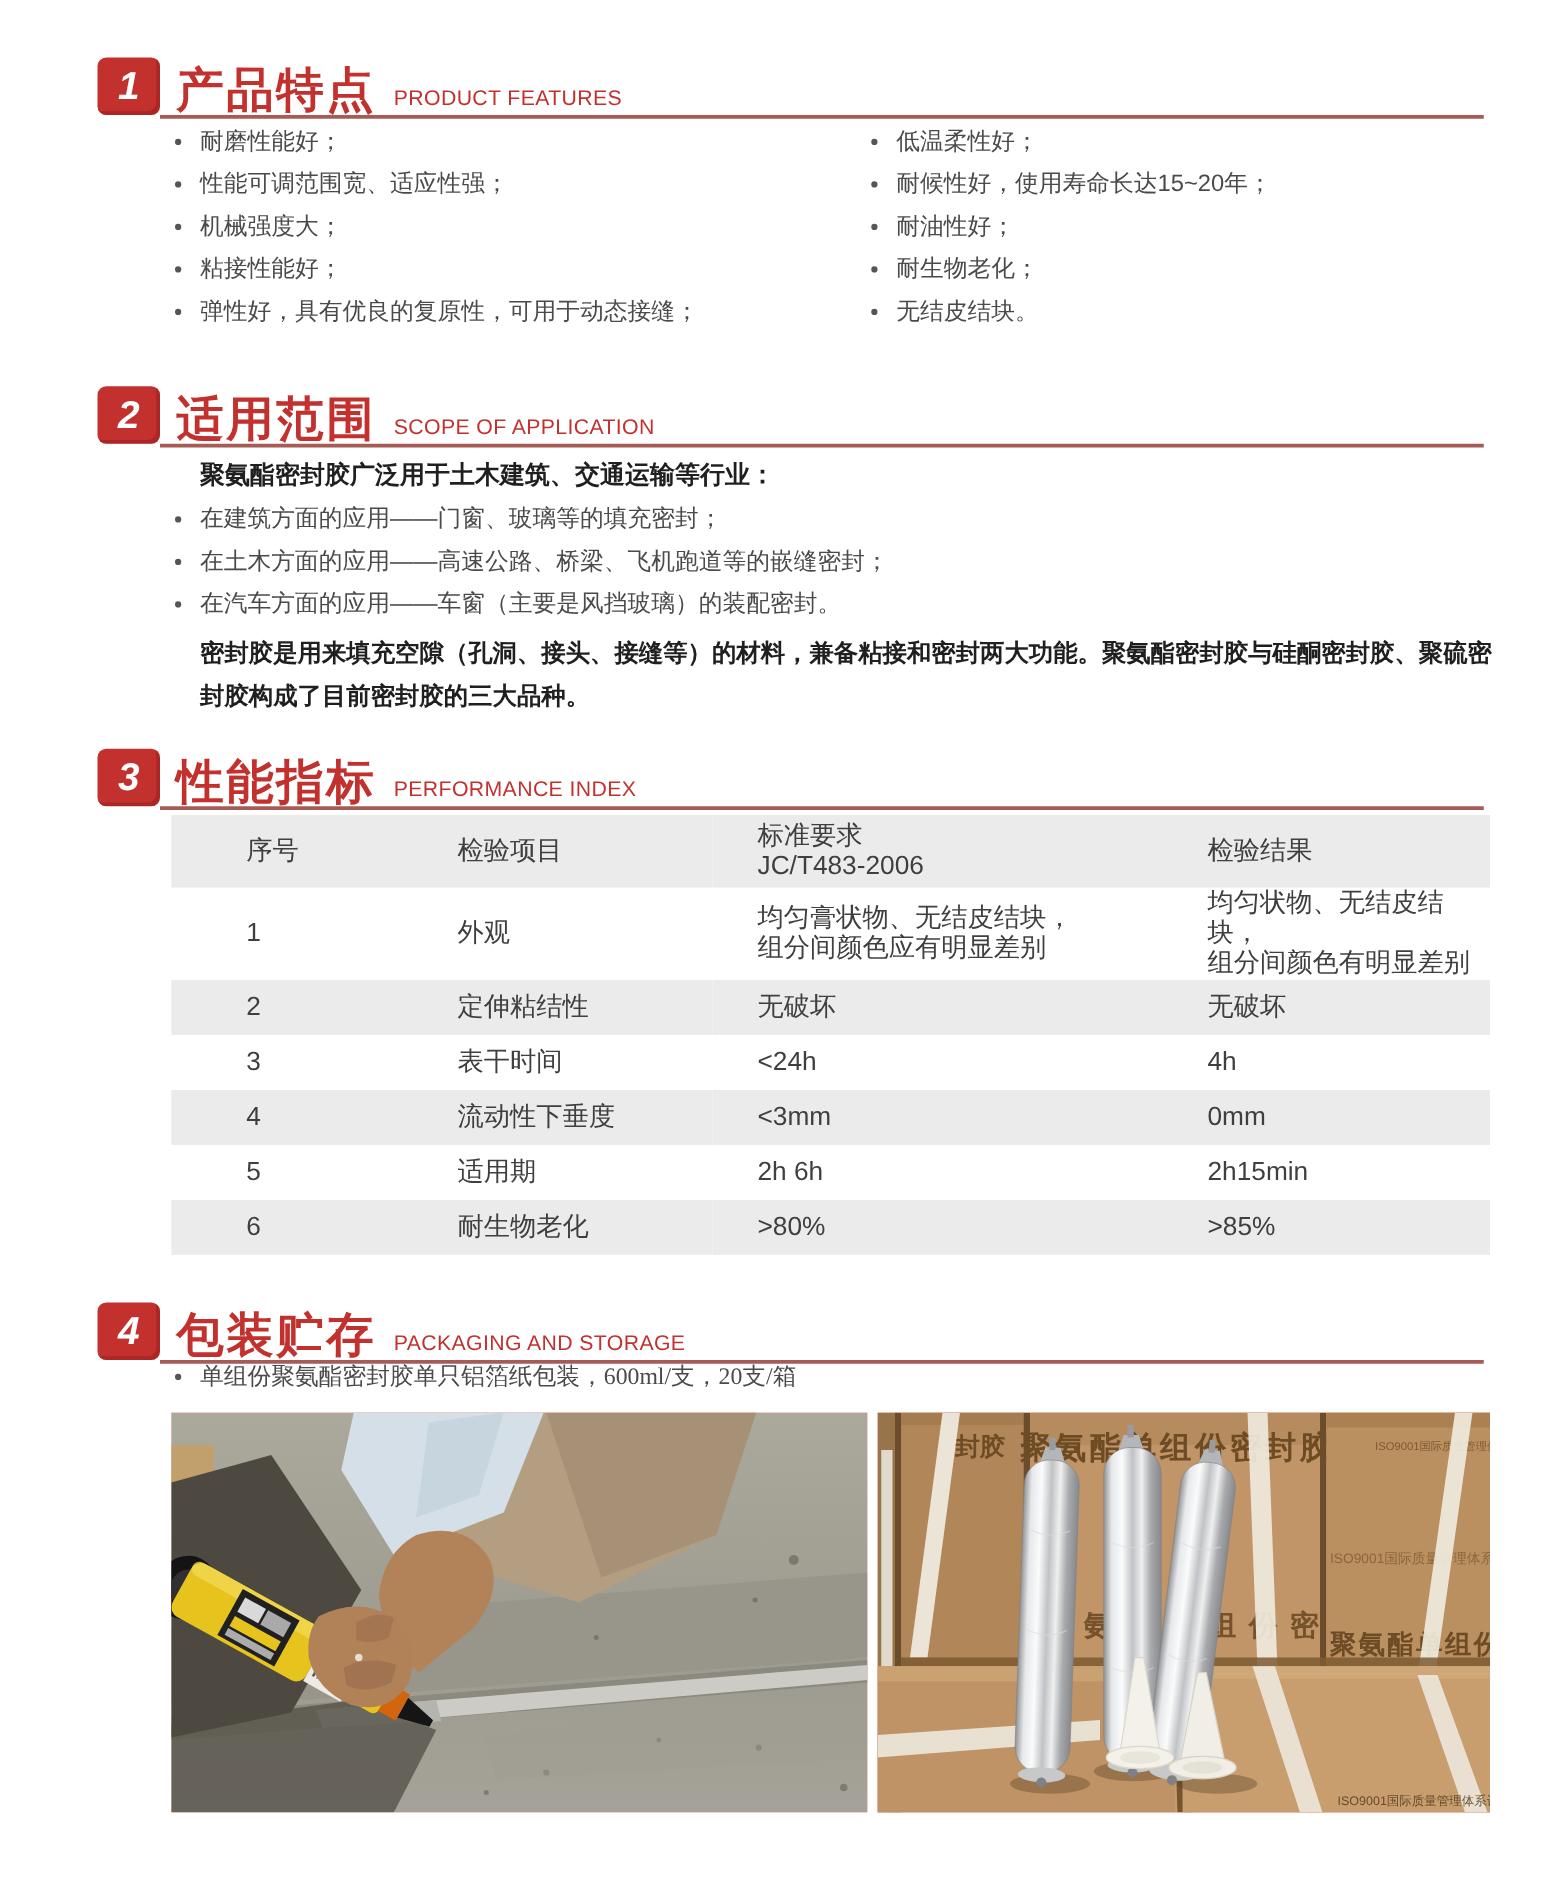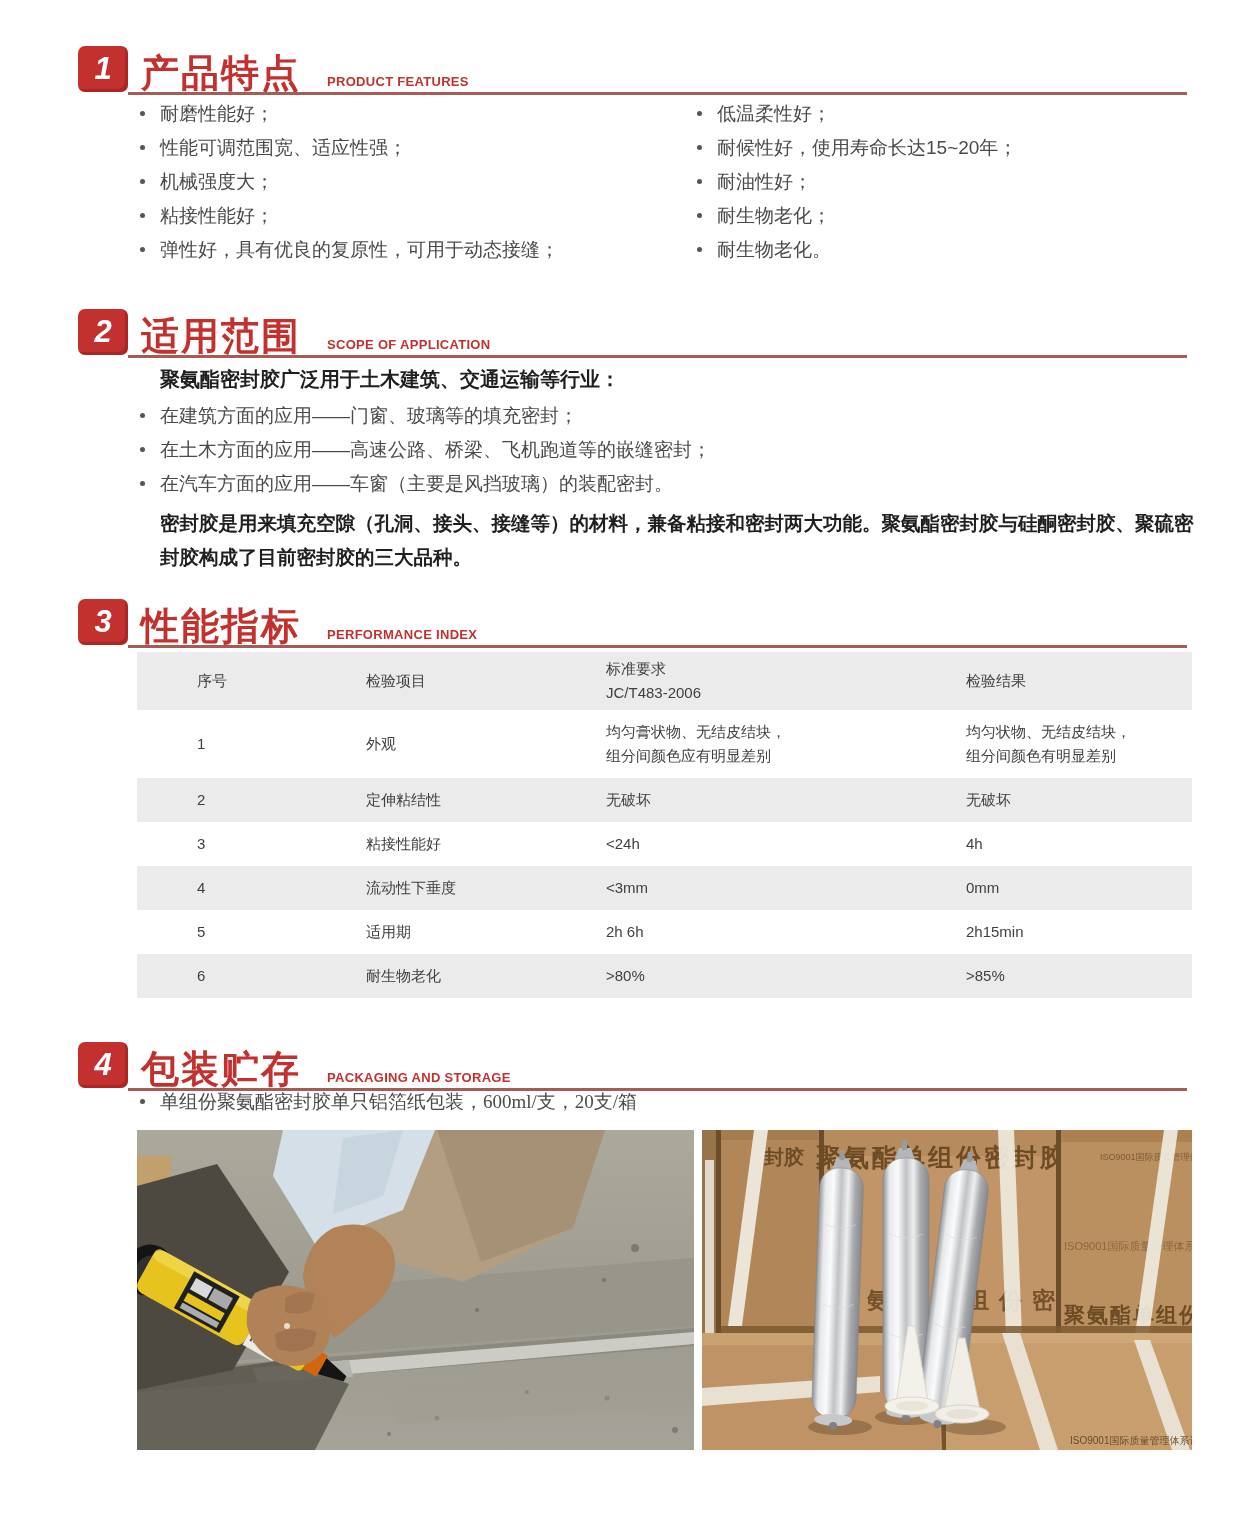--- a/index.html
+++ b/index.html
@@ -15,39 +15,39 @@
   .page{position:relative;width:1250px;height:1513px;background:#fff;overflow:hidden;}
 
   
   .sec-header{position:absolute;left:78px;width:1109px;height:52px;display:flex;align-items:flex-end;}
   .sec-header::after{content:"";position:absolute;left:50px;right:0;bottom:-3px;height:3px;background:var(--line);}
   .badge{width:50px;height:46px;margin-right:13px;background:var(--accent);border-radius:7px;
          color:#fff;font-size:31px;font-weight:bold;font-style:italic;
          display:flex;align-items:center;justify-content:center;
          box-shadow:inset -3px -3px 0 rgba(110,10,10,.28);flex:0 0 auto;}
   .htitle{font-size:38px;line-height:1.0;font-weight:900;color:var(--accent);letter-spacing:2px;}
-  .hsub{margin-left:26px;padding-bottom:3px;font-size:13px;font-weight:bold;color:var(--accent);letter-spacing:.3px;}
+  .hsub{margin-left:14px;padding-bottom:3px;font-size:17px;font-weight:normal;color:var(--accent);letter-spacing:.3px;}
 
   
   ul{list-style:none;margin:0;padding:0;}
   .bullets li{position:relative;padding-left:26px;line-height:23px;margin-bottom:11px;
               font-size:19px;color:var(--ink);}
   .bullets li::before{content:"";position:absolute;left:6px;top:9px;width:5px;height:5px;border-radius:50%;background:#555;}
   .feat{position:absolute;top:102px;}
   .feat-left{left:134px;width:552px;}
   .feat-right{left:691px;width:545px;}
 
   
   .scope{position:absolute;left:134px;top:366px;width:1066px;}
   .scope .lead{margin:0 0 11px 26px;font-size:20px;font-weight:bold;color:var(--ink-bold);}
   .scope .note{margin:7px 0 0 26px;width:1038px;font-size:19.5px;font-weight:bold;color:var(--ink-bold);line-height:34px;}
 
   
   .perf-table{position:absolute;left:137px;top:652px;width:1055px;border-collapse:collapse;
-              table-layout:fixed;font-size:15px;color:#3f3f3f;}
+              table-layout:fixed;font-size:21px;color:#3f3f3f;}
   .perf-table th{font-weight:normal;text-align:left;vertical-align:middle;line-height:24px;}
   .perf-table thead tr{background:var(--tbl-gray);height:58px;}
   .perf-table td{vertical-align:middle;white-space:pre-line;line-height:24px;text-align:left;}
   .perf-table tbody tr{height:44px;}
   .perf-table tbody tr.tall{height:68px;}
   .perf-table tbody tr:nth-child(even){background:var(--tbl-gray);}
   .c1{padding-left:60px;}
   .c2{padding-left:66px;}
   .c3{padding-left:36px;}
   .c4{padding-left:26px;}
@@ -81,21 +81,21 @@
     <li>性能可调范围宽、适应性强；</li>
     <li>机械强度大；</li>
     <li>粘接性能好；</li>
     <li>弹性好，具有优良的复原性，可用于动态接缝；</li>
   </ul>
   <ul class="bullets feat feat-right">
     <li>低温柔性好；</li>
     <li>耐候性好，使用寿命长达15~20年；</li>
     <li>耐油性好；</li>
     <li>耐生物老化；</li>
-    <li>耐生物老化。</li>
+    <li>无结皮结块。</li>
   </ul>
 
   <div class="sec-header" style="top:303px">
     <div class="badge">
       <span>2</span>
     </div>
     <span class="htitle">适用范围</span>
     <span class="hsub">SCOPE OF APPLICATION</span>
   </div>
 
@@ -145,21 +145,21 @@
 组分间颜色有明显差别</td>
       </tr>
       <tr>
         <td class="c1">2</td>
         <td class="c2">定伸粘结性</td>
         <td class="c3">无破坏</td>
         <td class="c4">无破坏</td>
       </tr>
       <tr>
         <td class="c1">3</td>
-        <td class="c2">粘接性能好</td>
+        <td class="c2">表干时间</td>
         <td class="c3">&lt;24h</td>
         <td class="c4">4h</td>
       </tr>
       <tr>
         <td class="c1">4</td>
         <td class="c2">流动性下垂度</td>
         <td class="c3">&lt;3mm</td>
         <td class="c4">0mm</td>
       </tr>
       <tr>

